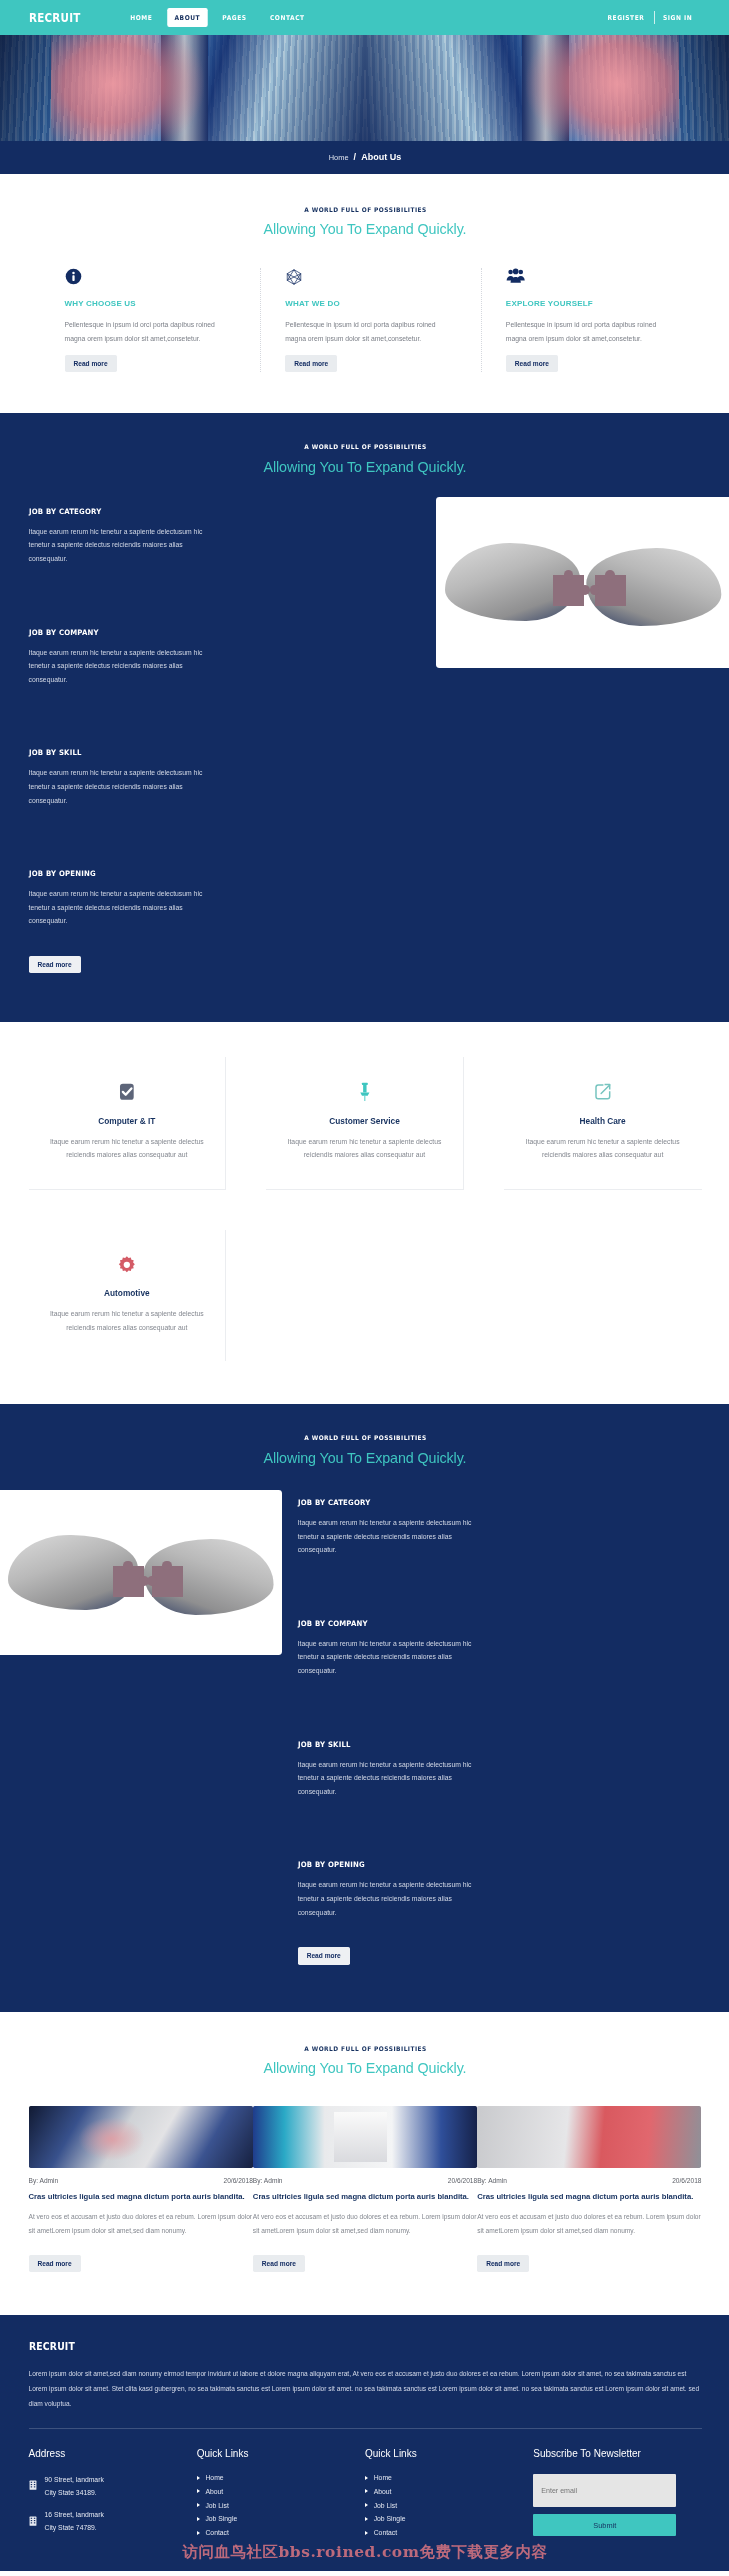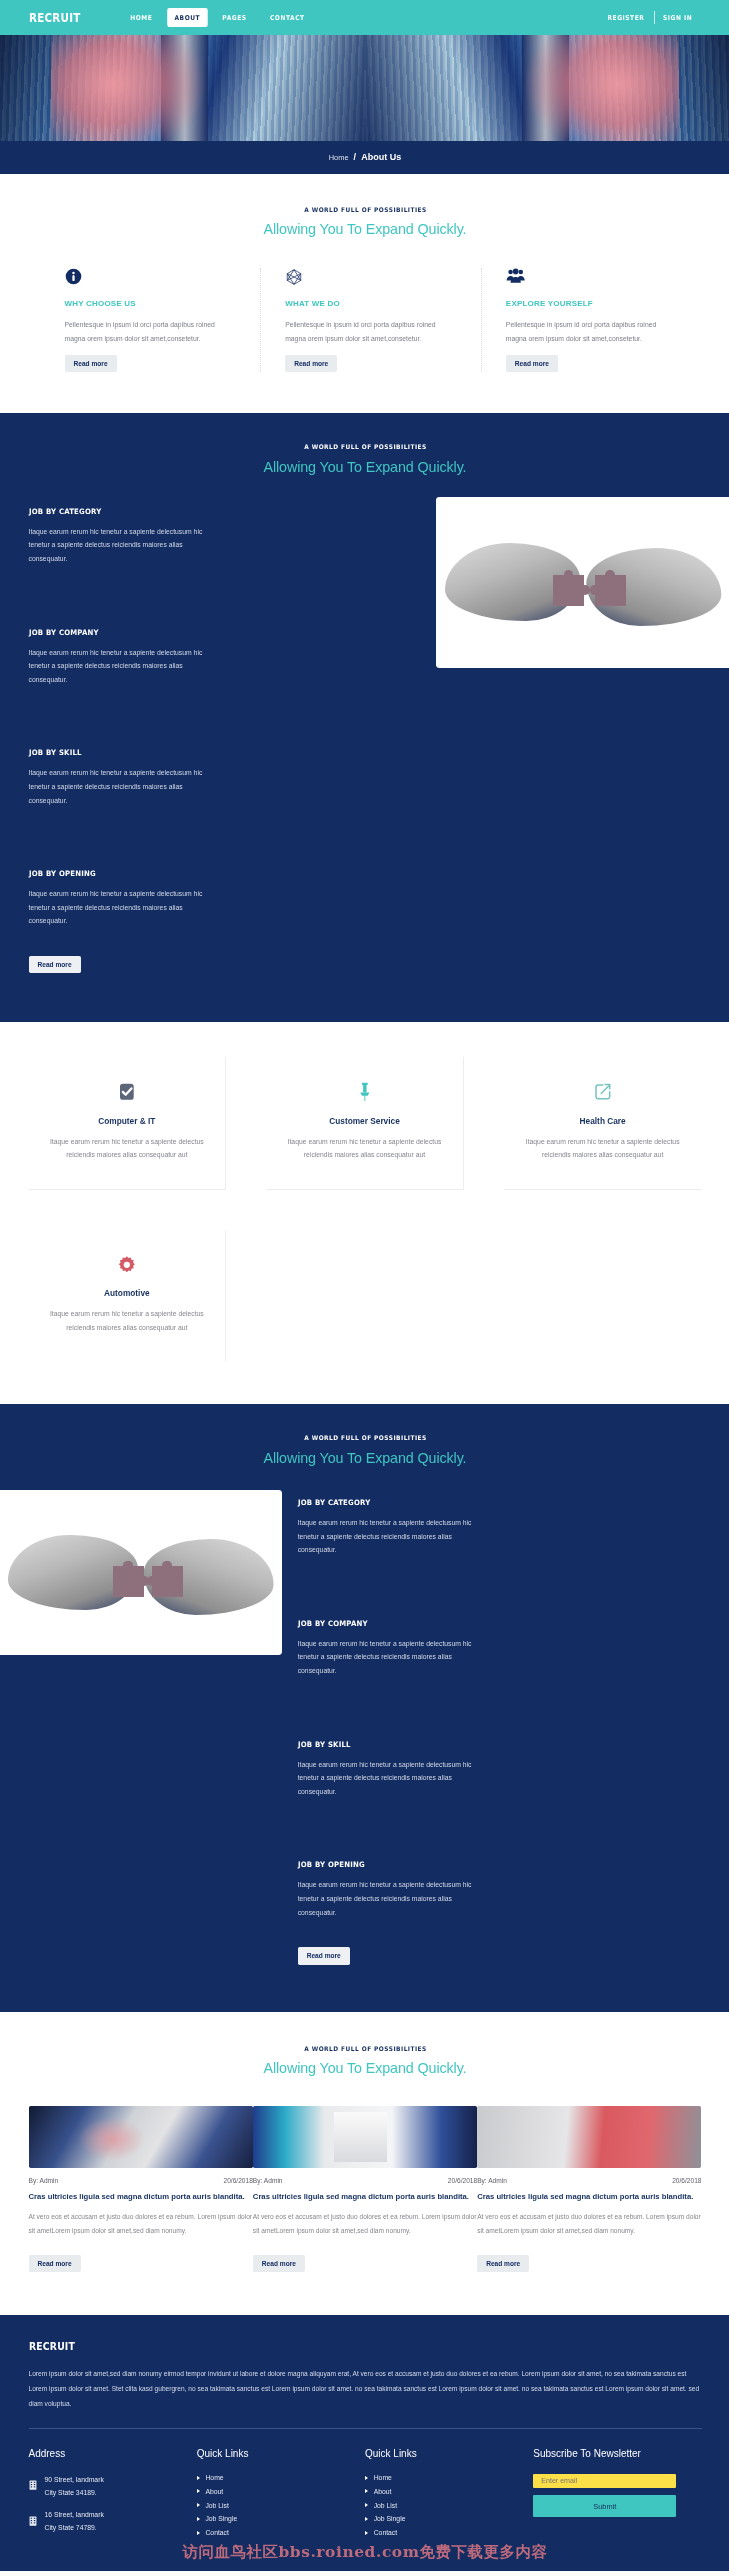--- a/index.html
+++ b/index.html
@@ -286,24 +286,24 @@
     display:flex; align-items:center; gap:5.7px;
     font-size:6.8px; color:#e4e8f2; margin-bottom:6.8px;
   }
   .f-links .tri {
     width:0;height:0;
     border-left:3.4px solid #ffffff;
     border-top:2.3px solid transparent;
     border-bottom:2.3px solid transparent;
   }
   .f-news input {
-    width:143px; height:14px; border:none; border-radius:1.1px;
+    width:143px; height:33px; border:none; border-radius:1.1px;
     padding:0 8px; font-size:7.1px; color:#6d7179;
     font-family:"Liberation Sans", sans-serif;
-    background:#fde047; display:block; margin-bottom:7.4px;
+    background:#e5e5e5; display:block; margin-bottom:7.4px;
   }
   .f-news button {
     width:143px; height:21.7px; border:none; border-radius:1.1px;
     background:#3fc6c0; color:#16315f; font-size:7.4px;
     cursor:pointer; font-family:"Liberation Sans", sans-serif;
   }
   .watermark {
     position:absolute;
     left:0; right:0; bottom:8px;
     text-align:center;

